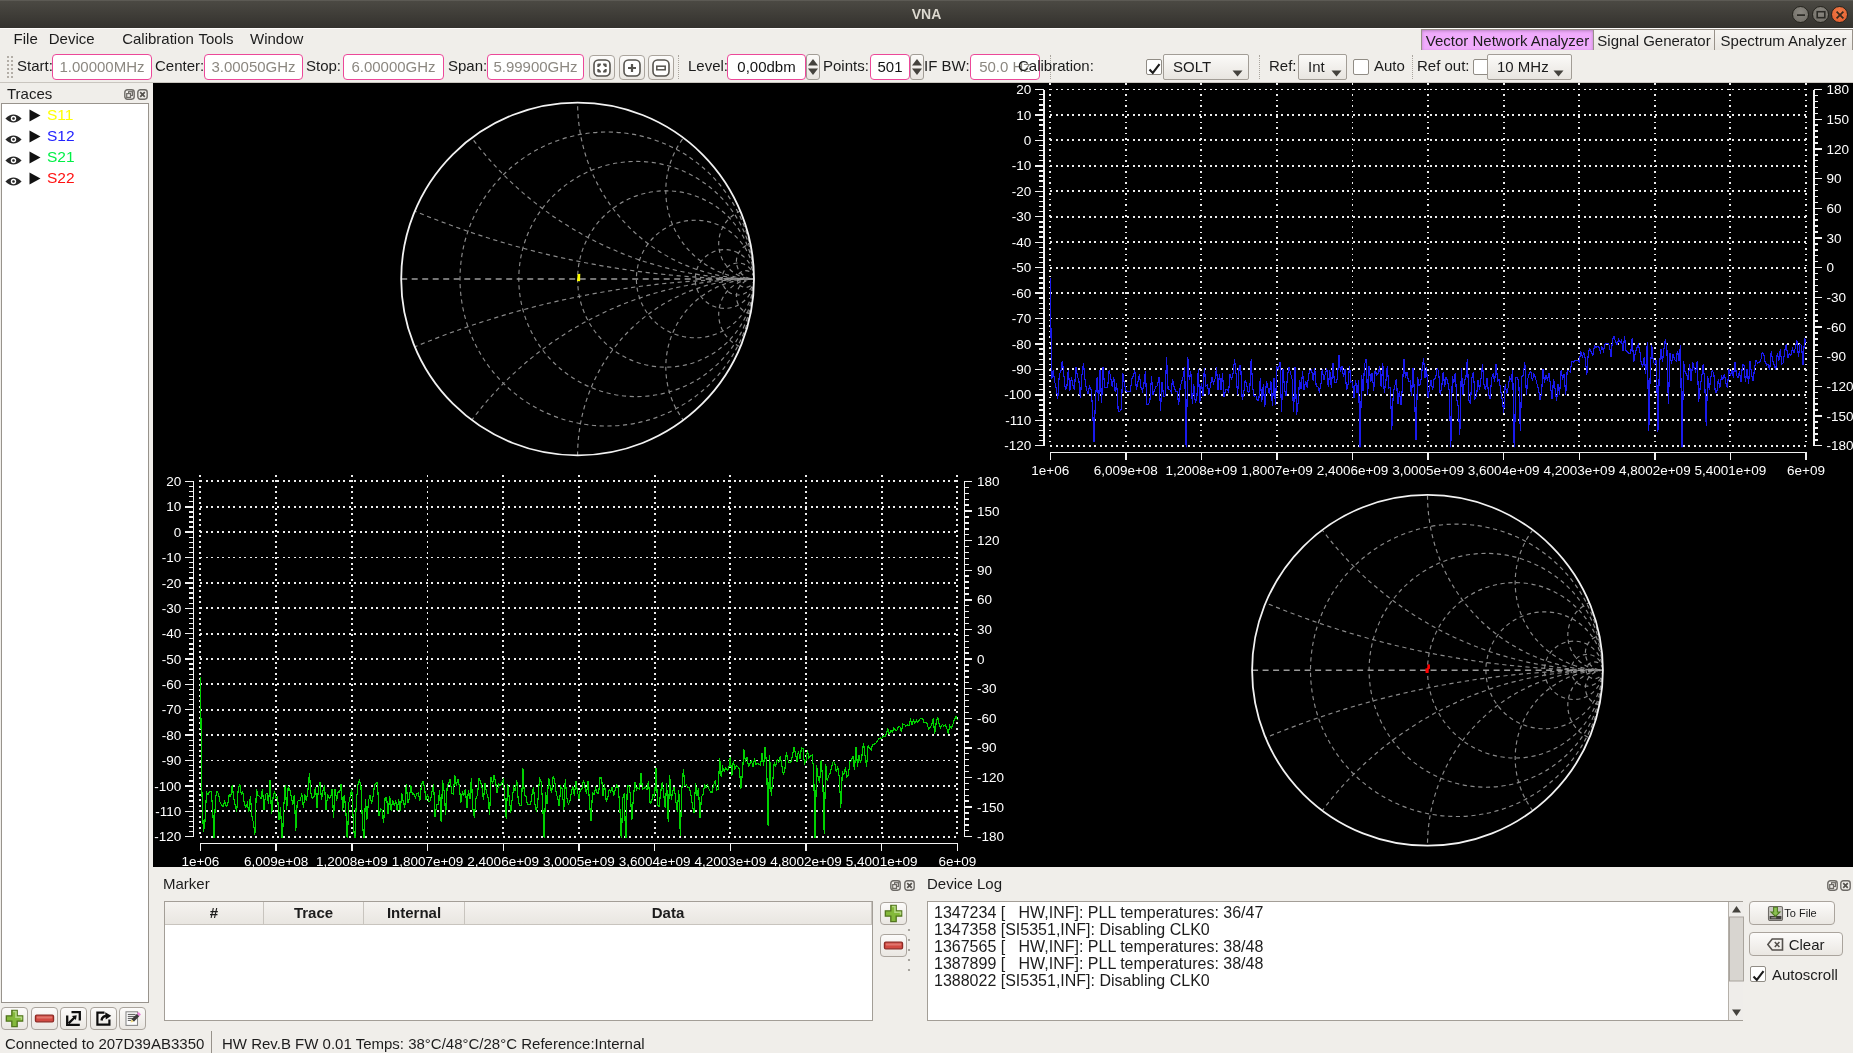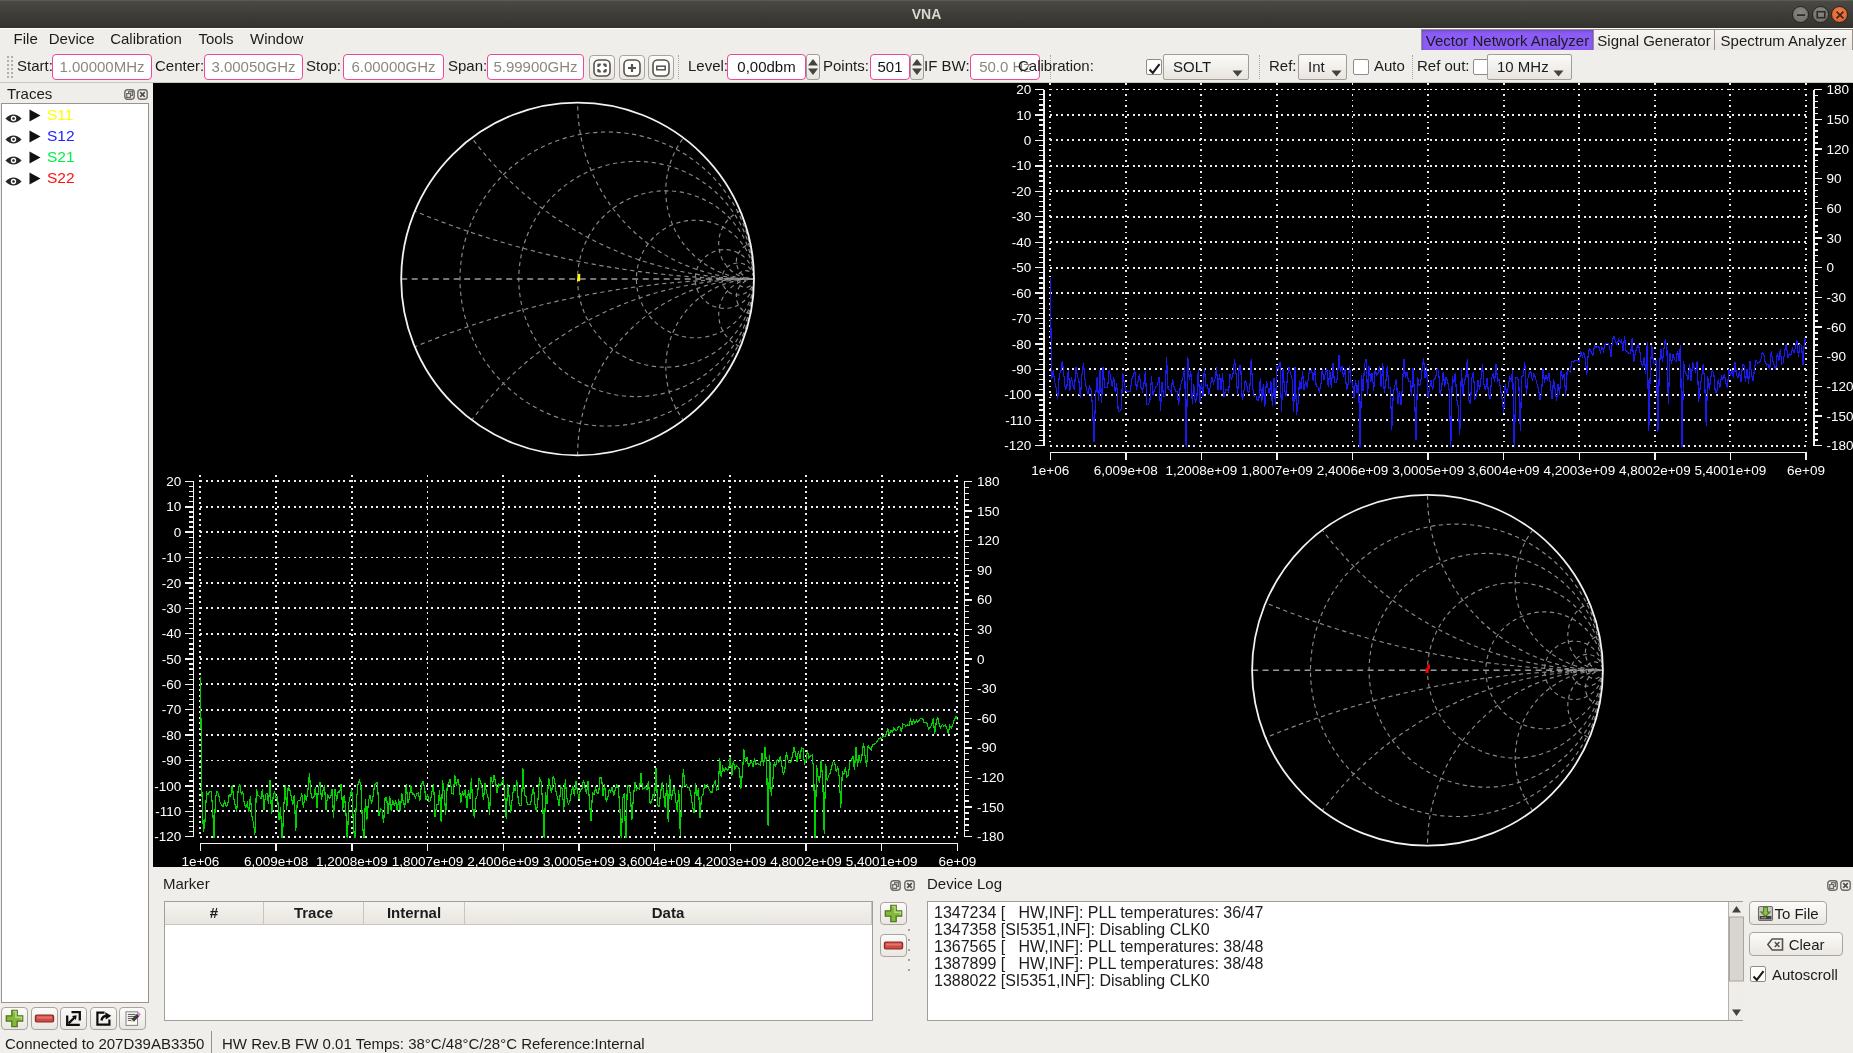--- a/index.html
+++ b/index.html
@@ -3,21 +3,21 @@
 *{margin:0;padding:0;box-sizing:border-box}
 html,body{width:1853px;height:1053px;overflow:hidden}
 body{font-family:"Liberation Sans",sans-serif;background:#f0eeea;position:relative;color:#1c1c1c;font-size:15px}
 .abs{position:absolute}
 .titlebar{left:0;top:0;width:1853px;height:28px;background:linear-gradient(#4b4943,#3e3c37 55%,#34322e);border-top:1px solid #5c5a54}
 .title{width:100%;text-align:center;color:#dcd8cf;font-weight:bold;font-size:14px;line-height:27px}
 .wbtn{top:6px;width:17px;height:17px;border-radius:50%;border:1px solid #26251f;overflow:hidden}
 .menubar{left:0;top:28px;width:1853px;height:22px;background:#f0eeea;border-top:1px solid #fdfcfa}
 .menuitem{top:30px;height:19px;line-height:18px}
 .tab{top:29px;height:22px;line-height:21px;text-align:center;border:1px solid #989189;background:linear-gradient(#f7f5f2,#eae7e2)}
-.tabsel{background:#8b5cf6;box-shadow:inset 0 1px 3px rgba(0,0,0,.25)}
+.tabsel{background:#f0abfc;box-shadow:inset 0 1px 3px rgba(0,0,0,.25)}
 .toolbar{left:0;top:50px;width:1853px;height:33px;background:#f0eeea;border-bottom:1px solid #c9c5bf}
 .tlabel{top:57px;height:20px}
 .tinput{top:54px;height:26px;background:#fff;border:1px solid #ec4899;border-radius:4px;text-align:center;line-height:24px;color:#8c8881;font-size:15px}
 .tinputb{color:#141414}
 .spin{top:54px;width:14px;height:26px;background:linear-gradient(#fbfaf8,#e8e5e0);border:1px solid #a29d96;border-radius:3px;display:flex;align-items:center;justify-content:center}
 .combo{top:54px;height:26px;background:linear-gradient(#fbfaf8,#e8e5e0);border:1px solid #a29d96;border-radius:2px;line-height:24px;padding-left:9px}
 .cbox{width:16px;height:16px;background:#fff;border:1px solid #908c85;border-radius:2px;top:59px}
 .sep{top:55px;width:1px;height:24px;border-left:1px dotted #aaa59e}
 .dock-title{font-size:15px;color:#1c1c1c}
 .dbtn{width:12px;height:12px}
@@ -38,21 +38,21 @@
     </svg></div>
 <div class="abs wbtn" style="left:1812px;background:radial-gradient(circle at 50% 35%,#8a8780,#6e6b64)"><svg width="16" height="16" viewBox="0 0 16 16">
       <rect x="4.2" y="4.7" width="7.6" height="6" fill="none" stroke="#2c2b26" stroke-width="1.6"></rect>
     </svg></div>
 <div class="abs wbtn" style="left:1831px;background:radial-gradient(circle at 50% 35%,#f07d4a,#e2592a)"><svg width="16" height="16" viewBox="0 0 16 16">
       <path d="M4.6 4.6 L11.4 11.4 M11.4 4.6 L4.6 11.4" stroke="#3c2a1c" stroke-width="1.8"></path>
     </svg></div>
 <div class="abs menubar"></div>
 <div class="abs menuitem" style="left:25.7px;transform:translateX(-50%)">File</div>
 <div class="abs menuitem" style="left:71.7px;transform:translateX(-50%)">Device</div>
-<div class="abs menuitem" style="left:146px;transform:translateX(-50%)">Calibration</div>
+<div class="abs menuitem" style="left:158px;transform:translateX(-50%)">Calibration</div>
 <div class="abs menuitem" style="left:216px;transform:translateX(-50%)">Tools</div>
 <div class="abs menuitem" style="left:276.7px;transform:translateX(-50%)">Window</div>
 <div class="abs tab tabsel" style="left:1421px;width:173px">Vector Network Analyzer</div>
 <div class="abs tab" style="left:1593px;width:122px">Signal Generator</div>
 <div class="abs tab" style="left:1714px;width:139px">Spectrum Analyzer</div>
 <div class="abs toolbar"></div>
 <div class="abs" style="left:7px;top:56px;width:2px;height:22px;border-left:2px dotted #b3aea7"></div>
 <div class="abs" style="left:11px;top:56px;width:2px;height:22px;border-left:2px dotted #b3aea7"></div>
 <div class="abs tlabel" style="left:17px">Start:</div>
 <div class="abs tinput" style="left:52px;width:100px">1.00000MHz</div>
@@ -765,21 +765,21 @@
 <div class="logline">1367565 [&nbsp;&nbsp;&nbsp;HW,INF]: PLL temperatures: 38/48</div>
 <div class="logline">1387899 [&nbsp;&nbsp;&nbsp;HW,INF]: PLL temperatures: 38/48</div>
 <div class="logline">1388022 [SI5351,INF]: Disabling CLK0</div>
 </div>
 <div class="abs" style="left:1728px;top:902px;width:15px;height:118px;background:#efedea;border-left:1px solid #b5b0a9">
 <svg width="15" height="118">
       <polygon points="7.5,4 12,10.5 3,10.5" fill="#44423d"></polygon>
       <polygon points="7.5,114 12,107.5 3,107.5" fill="#44423d"></polygon>
       <rect x="0.5" y="15" width="14" height="64" fill="#d8d5d0" stroke="#a9a49d"></rect>
     </svg></div>
-<div class="abs pbtn" style="left:1749px;top:901px;width:78px;height:24px;font-size:15px"><svg width="17" height="17" viewBox="0 0 17 17">
+<div class="abs pbtn" style="left:1749px;top:901px;width:86px;height:24px;font-size:11px"><svg width="17" height="17" viewBox="0 0 17 17">
       <path d="M1.5 3 a1.5 1.5 0 0 1 1.5 -1.5 h11 a1.5 1.5 0 0 1 1.5 1.5 v11 a1.5 1.5 0 0 1 -1.5 1.5 h-11 a1.5 1.5 0 0 1 -1.5 -1.5 z" fill="#c9c7c2" stroke="#6e6b66" stroke-width="1.1"></path>
       <rect x="2.6" y="11" width="11.8" height="3.4" fill="#403e3a"></rect>
       <rect x="4.2" y="12" width="5" height="1.4" fill="#8c8984"></rect>
       <path d="M6.6 2.2 h3.8 v4.8 h2.6 l-4.5 4.5 -4.5 -4.5 h2.6 z" fill="#8cc152" stroke="#4f7a22" stroke-width="1.1"></path>
     </svg>To File</div>
 <div class="abs pbtn" style="left:1749px;top:932px;width:94px;height:24px;font-size:15px"><svg width="17" height="13" viewBox="0 0 17 13">
       <path d="M5.2 1 H15.5 V12 H5.2 L0.8 6.5 Z" fill="none" stroke="#55524e" stroke-width="1.6"></path>
       <path d="M7.8 4 l4.6 5 M12.4 4 l-4.6 5" stroke="#55524e" stroke-width="1.6"></path>
     </svg>&nbsp;Clear</div>
 <div class="abs cbox" style="left:1750px;top:966px;padding:1px 0 0 1px"><svg width="13" height="12" viewBox="0 0 13 12">

